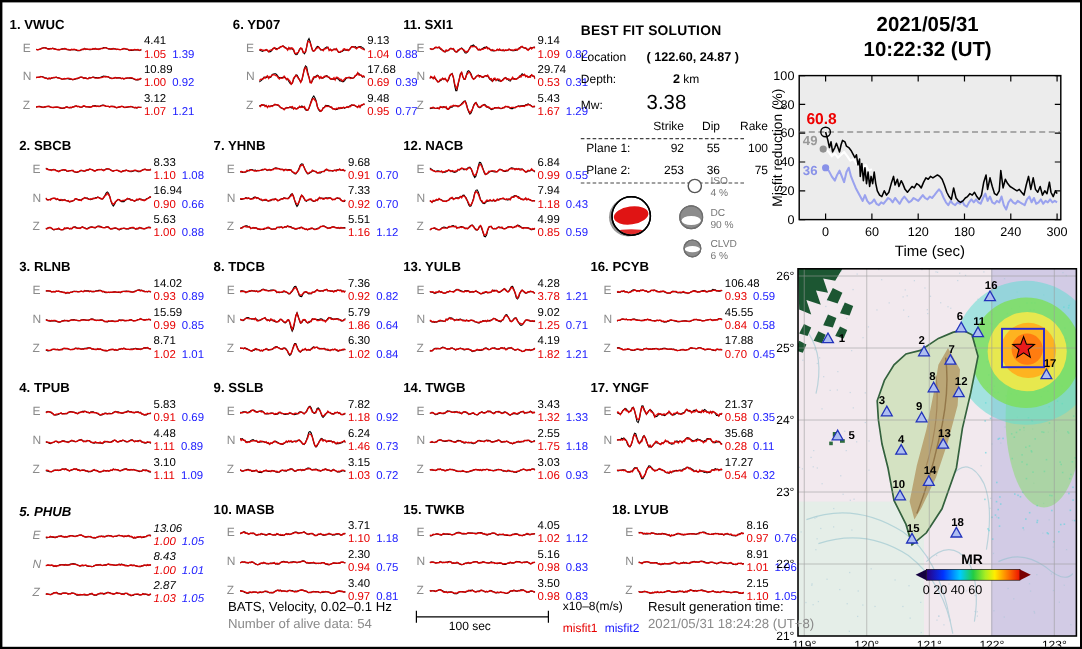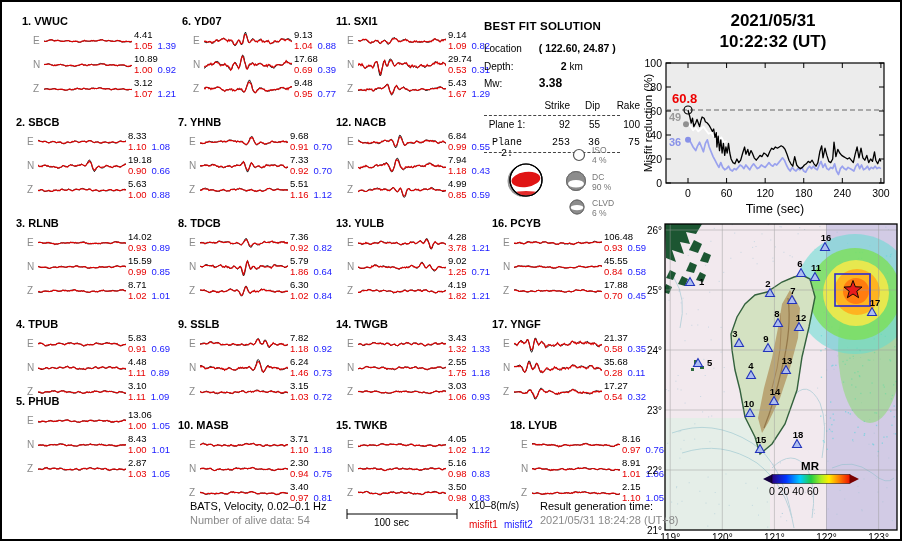--- a/index.html
+++ b/index.html
@@ -16,21 +16,21 @@
   .amp{font-size:9.5px;color:#000;line-height:11px;}
   .mrow{font-size:9.5px;line-height:11px;}
   .m1{color:#e60000;}
   .m2{color:#1a1aff;margin-left:5px;}
   
   #bestfit{left:480px;top:14px;width:164px;height:202px;font-size:10px;color:#000;}
   .bf-title{position:absolute;left:2px;top:4px;font-size:11.5px;font-weight:bold;letter-spacing:.2px;}
   .bf-row{position:absolute;left:2px;white-space:nowrap;}
   .bf-lab{display:inline-block;width:52px;font-size:10px;}
   .bf-bold{font-weight:bold;font-size:10.5px;}
-  .mw-val{font-weight:bold;font-size:12px;}
+  .mw-val{font-weight:normal;font-size:17px;}
   .tbl{position:absolute;left:2px;width:158px;font-size:10px;}
   .tbl-row{display:flex;}
   .tbl-c0{width:46px;text-align:center;}
   .tbl-c1{width:40px;text-align:right;}
   .tbl-c2{width:30px;text-align:right;}
   .tbl-c3{width:40px;text-align:right;}
   .dash{position:absolute;left:2px;width:136px;border-top:1px dashed #444;}
   .decomp-lab{font-size:8.5px;color:#777;line-height:10px;}
   
   #evtitle{left:640px;top:8px;width:262px;text-align:center;font-size:17px;font-weight:bold;line-height:21px;color:#000;}
@@ -41,21 +41,21 @@
   .f-m1{color:#e60000;font-size:10px;}
   .f-m2{color:#1a1aff;font-size:10px;margin-left:6px;}
   svg text{font-family:"Liberation Sans","DejaVu Sans",sans-serif;}
 </style>
 </head>
 <body>
 
 <div id="app">
 
   <div id="wavegrid" class="abs" style="left:0;top:0;width:648px;height:541px;">
-      <div class="station" style="left: 20px; top: 13px;">
+      <div class="station" style="left: 6px; top: 13px;">
         <div class="st-title">1.  VWUC</div>
         <div class="comp-row" style="top: 14px;">
           <span class="comp-label">E</span>
           <svg width="88" height="24" class="wave">
             <path d="M0.0,12.0 L1.0,12.4 L2.0,12.3 L3.0,12.1 L4.0,11.7 L4.9,11.3 L5.9,10.8 L6.9,10.8 L7.9,10.9 L8.9,11.3 L9.9,11.5 L10.9,11.7 L11.9,11.4 L12.9,11.6 L13.8,11.3 L14.8,11.5 L15.8,11.7 L16.8,12.2 L17.8,12.2 L18.8,12.4 L19.8,12.4 L20.8,12.1 L21.8,11.7 L22.7,11.7 L23.7,11.7 L24.7,11.6 L25.7,12.2 L26.7,12.4 L27.7,12.7 L28.7,12.7 L29.7,12.5 L30.7,12.5 L31.6,12.3 L32.6,12.4 L33.6,12.9 L34.6,13.3 L35.6,13.3 L36.6,13.1 L37.6,12.7 L38.6,12.2 L39.6,11.9 L40.5,11.7 L41.5,11.9 L42.5,12.1 L43.5,12.3 L44.5,12.4 L45.5,12.4 L46.5,12.2 L47.5,11.8 L48.4,11.7 L49.4,11.7 L50.4,11.9 L51.4,12.1 L52.4,11.9 L53.4,11.8 L54.4,11.5 L55.4,11.2 L56.4,10.6 L57.3,10.8 L58.3,10.6 L59.3,11.3 L60.3,11.7 L61.3,11.7 L62.3,11.9 L63.3,11.7 L64.3,11.6 L65.3,11.7 L66.2,11.9 L67.2,12.1 L68.2,12.3 L69.2,12.3 L70.2,12.3 L71.2,12.2 L72.2,11.9 L73.2,11.6 L74.2,11.6 L75.1,12.0 L76.1,12.1 L77.1,12.6 L78.1,13.0 L79.1,12.9 L80.1,13.0 L81.1,12.8 L82.1,12.7 L83.1,12.7 L84.0,12.6 L85.0,12.7 L86.0,12.9 L87.0,12.9 L88.0,12.6" fill="none" stroke="#000000" stroke-width="0.9"></path>
             <path d="M0.0,12.1 L1.0,12.5 L2.0,12.4 L3.0,12.0 L4.0,11.8 L4.9,11.2 L5.9,11.1 L6.9,10.9 L7.9,10.7 L8.9,11.3 L9.9,11.9 L10.9,12.1 L11.9,11.5 L12.9,11.7 L13.8,11.2 L14.8,11.6 L15.8,12.0 L16.8,12.1 L17.8,12.4 L18.8,12.2 L19.8,12.4 L20.8,12.0 L21.8,12.0 L22.7,11.7 L23.7,11.5 L24.7,11.6 L25.7,12.3 L26.7,12.3 L27.7,12.5 L28.7,12.6 L29.7,12.1 L30.7,12.4 L31.6,12.1 L32.6,12.3 L33.6,12.4 L34.6,13.0 L35.6,13.0 L36.6,13.1 L37.6,12.3 L38.6,12.0 L39.6,12.2 L40.5,11.4 L41.5,12.2 L42.5,11.9 L43.5,12.0 L44.5,12.0 L45.5,12.0 L46.5,12.1 L47.5,11.5 L48.4,12.0 L49.4,11.4 L50.4,12.1 L51.4,11.8 L52.4,12.2 L53.4,11.6 L54.4,11.4 L55.4,11.4 L56.4,11.1 L57.3,10.9 L58.3,10.7 L59.3,11.3 L60.3,11.5 L61.3,11.9 L62.3,12.1 L63.3,12.0 L64.3,11.4 L65.3,11.5 L66.2,11.8 L67.2,12.3 L68.2,11.9 L69.2,12.3 L70.2,12.5 L71.2,12.2 L72.2,11.8 L73.2,11.4 L74.2,11.6 L75.1,11.7 L76.1,11.9 L77.1,12.3 L78.1,13.0 L79.1,12.4 L80.1,12.7 L81.1,12.6 L82.1,12.2 L83.1,12.4 L84.0,12.5 L85.0,12.3 L86.0,13.1 L87.0,12.6 L88.0,12.2" fill="none" stroke="#dd0000" stroke-width="1.2" opacity="0.95"></path>
           </svg>
           <div class="nums">
             <div class="amp">4.41</div>
             <div class="mrow"><span class="m1">1.05</span><span class="m2">1.39</span></div>
@@ -97,21 +97,21 @@
             <div class="mrow"><span class="m1">1.10</span><span class="m2">1.08</span></div>
           </div>
         </div>
         <div class="comp-row" style="top: 38px;">
           <span class="comp-label">N</span>
           <svg width="88" height="24" class="wave">
             <path d="M0.0,11.4 L1.0,12.0 L2.0,12.6 L3.0,12.2 L4.0,12.2 L4.9,11.5 L5.9,11.2 L6.9,11.4 L7.9,11.5 L8.9,12.0 L9.9,12.1 L10.9,12.4 L11.9,13.2 L12.9,12.9 L13.8,12.6 L14.8,12.7 L15.8,12.4 L16.8,13.1 L17.8,13.3 L18.8,13.6 L19.8,14.1 L20.8,14.1 L21.8,13.9 L22.7,13.2 L23.7,12.9 L24.7,11.8 L25.7,11.8 L26.7,12.3 L27.7,12.2 L28.7,12.5 L29.7,12.6 L30.7,11.8 L31.6,11.5 L32.6,10.7 L33.6,11.2 L34.6,10.9 L35.6,11.7 L36.6,12.2 L37.6,12.4 L38.6,12.1 L39.6,11.7 L40.5,11.3 L41.5,10.8 L42.5,10.7 L43.5,10.2 L44.5,10.5 L45.5,11.4 L46.5,11.9 L47.5,11.9 L48.4,10.7 L49.4,9.0 L50.4,6.9 L51.4,5.9 L52.4,6.8 L53.4,9.4 L54.4,13.6 L55.4,16.2 L56.4,17.7 L57.3,16.6 L58.3,14.6 L59.3,13.1 L60.3,12.3 L61.3,12.3 L62.3,13.1 L63.3,14.1 L64.3,14.0 L65.3,14.0 L66.2,13.1 L67.2,12.3 L68.2,11.9 L69.2,11.6 L70.2,11.7 L71.2,12.7 L72.2,12.7 L73.2,13.2 L74.2,13.7 L75.1,13.0 L76.1,12.6 L77.1,12.4 L78.1,11.8 L79.1,11.9 L80.1,12.1 L81.1,12.8 L82.1,12.9 L83.1,12.5 L84.0,11.6 L85.0,11.5 L86.0,10.7 L87.0,10.0 L88.0,10.2" fill="none" stroke="#000000" stroke-width="0.9"></path>
             <path d="M0.0,10.9 L1.0,12.4 L2.0,12.7 L3.0,12.2 L4.0,12.7 L4.9,11.6 L5.9,11.5 L6.9,11.0 L7.9,11.2 L8.9,12.3 L9.9,11.5 L10.9,12.5 L11.9,12.5 L12.9,12.3 L13.8,13.1 L14.8,13.0 L15.8,12.4 L16.8,13.2 L17.8,13.4 L18.8,13.1 L19.8,14.2 L20.8,13.7 L21.8,13.4 L22.7,13.5 L23.7,12.9 L24.7,11.5 L25.7,11.5 L26.7,12.3 L27.7,12.8 L28.7,12.6 L29.7,13.1 L30.7,11.7 L31.6,11.5 L32.6,10.6 L33.6,11.1 L34.6,11.5 L35.6,11.8 L36.6,12.1 L37.6,11.7 L38.6,11.9 L39.6,11.2 L40.5,11.4 L41.5,11.3 L42.5,11.1 L43.5,10.2 L44.5,10.8 L45.5,11.2 L46.5,11.6 L47.5,11.8 L48.4,10.6 L49.4,9.4 L50.4,8.5 L51.4,7.0 L52.4,8.3 L53.4,9.6 L54.4,13.1 L55.4,15.2 L56.4,16.2 L57.3,15.5 L58.3,13.9 L59.3,13.3 L60.3,12.3 L61.3,12.4 L62.3,13.5 L63.3,13.4 L64.3,13.0 L65.3,13.1 L66.2,12.7 L67.2,12.3 L68.2,11.3 L69.2,11.7 L70.2,12.1 L71.2,12.9 L72.2,12.5 L73.2,13.1 L74.2,13.6 L75.1,12.9 L76.1,12.0 L77.1,12.6 L78.1,11.6 L79.1,12.3 L80.1,12.6 L81.1,12.5 L82.1,13.2 L83.1,12.8 L84.0,12.1 L85.0,11.3 L86.0,11.1 L87.0,10.2 L88.0,10.5" fill="none" stroke="#dd0000" stroke-width="1.2" opacity="0.95"></path>
           </svg>
           <div class="nums">
-            <div class="amp">19.18</div>
+            <div class="amp">16.94</div>
             <div class="mrow"><span class="m1">0.90</span><span class="m2">0.66</span></div>
           </div>
         </div>
         <div class="comp-row" style="top: 62px;">
           <span class="comp-label">Z</span>
           <svg width="88" height="24" class="wave">
             <path d="M0.0,12.5 L1.0,12.5 L2.0,11.9 L3.0,11.8 L4.0,11.7 L4.9,12.3 L5.9,13.1 L6.9,13.6 L7.9,13.3 L8.9,13.0 L9.9,12.7 L10.9,12.6 L11.9,13.2 L12.9,13.4 L13.8,13.4 L14.8,13.5 L15.8,12.5 L16.8,12.2 L17.8,12.0 L18.8,12.2 L19.8,12.6 L20.8,12.6 L21.8,12.4 L22.7,11.8 L23.7,11.2 L24.7,11.1 L25.7,11.6 L26.7,12.2 L27.7,12.2 L28.7,12.1 L29.7,11.5 L30.7,11.0 L31.6,11.5 L32.6,11.9 L33.6,12.4 L34.6,12.5 L35.6,12.0 L36.6,11.4 L37.6,11.2 L38.6,11.1 L39.6,11.6 L40.5,11.7 L41.5,11.9 L42.5,11.1 L43.5,10.6 L44.5,10.4 L45.5,10.5 L46.5,11.3 L47.5,11.6 L48.4,11.6 L49.4,11.6 L50.4,11.1 L51.4,11.0 L52.4,11.4 L53.4,12.4 L54.4,12.7 L55.4,12.8 L56.4,12.5 L57.3,12.2 L58.3,12.1 L59.3,12.4 L60.3,12.9 L61.3,13.5 L62.3,13.1 L63.3,12.9 L64.3,12.5 L65.3,12.0 L66.2,12.4 L67.2,12.8 L68.2,12.9 L69.2,12.9 L70.2,12.3 L71.2,12.0 L72.2,11.7 L73.2,12.0 L74.2,12.4 L75.1,12.8 L76.1,12.8 L77.1,12.6 L78.1,11.9 L79.1,12.0 L80.1,12.1 L81.1,12.6 L82.1,12.6 L83.1,12.5 L84.0,12.0 L85.0,11.8 L86.0,11.2 L87.0,11.4 L88.0,11.8" fill="none" stroke="#000000" stroke-width="0.9"></path>
             <path d="M0.0,12.1 L1.0,12.7 L2.0,12.2 L3.0,11.6 L4.0,11.5 L4.9,12.0 L5.9,12.9 L6.9,13.2 L7.9,13.1 L8.9,13.0 L9.9,12.9 L10.9,12.2 L11.9,12.9 L12.9,13.4 L13.8,13.4 L14.8,13.2 L15.8,12.0 L16.8,12.5 L17.8,12.0 L18.8,12.0 L19.8,12.7 L20.8,12.2 L21.8,12.7 L22.7,11.5 L23.7,11.1 L24.7,11.6 L25.7,12.0 L26.7,12.2 L27.7,12.0 L28.7,12.4 L29.7,11.7 L30.7,11.1 L31.6,11.7 L32.6,12.0 L33.6,12.6 L34.6,12.8 L35.6,12.3 L36.6,11.9 L37.6,11.3 L38.6,11.4 L39.6,11.4 L40.5,11.6 L41.5,11.6 L42.5,11.0 L43.5,10.6 L44.5,10.9 L45.5,11.1 L46.5,11.0 L47.5,11.6 L48.4,11.9 L49.4,11.8 L50.4,11.4 L51.4,11.2 L52.4,11.2 L53.4,12.3 L54.4,12.9 L55.4,12.4 L56.4,12.4 L57.3,11.9 L58.3,11.9 L59.3,12.3 L60.3,13.0 L61.3,13.4 L62.3,12.6 L63.3,12.3 L64.3,12.3 L65.3,12.3 L66.2,12.4 L67.2,12.6 L68.2,12.5 L69.2,12.4 L70.2,12.0 L71.2,11.7 L72.2,11.6 L73.2,11.6 L74.2,12.3 L75.1,12.9 L76.1,12.3 L77.1,12.5 L78.1,11.6 L79.1,11.7 L80.1,12.4 L81.1,12.4 L82.1,12.8 L83.1,12.3 L84.0,12.0 L85.0,11.5 L86.0,11.8 L87.0,11.7 L88.0,11.8" fill="none" stroke="#dd0000" stroke-width="1.2" opacity="0.95"></path>
           </svg>
           <div class="nums">
@@ -185,21 +185,21 @@
           <svg width="88" height="24" class="wave">
             <path d="M0.0,12.1 L1.0,12.4 L2.0,12.6 L3.0,13.0 L4.0,13.1 L4.9,13.1 L5.9,12.6 L6.9,12.2 L7.9,11.8 L8.9,12.0 L9.9,11.9 L10.9,12.0 L11.9,12.1 L12.9,11.5 L13.8,10.9 L14.8,10.9 L15.8,10.8 L16.8,10.7 L17.8,11.4 L18.8,11.8 L19.8,12.3 L20.8,12.1 L21.8,11.7 L22.7,11.4 L23.7,10.8 L24.7,10.8 L25.7,10.8 L26.7,11.2 L27.7,11.5 L28.7,12.1 L29.7,12.0 L30.7,12.0 L31.6,12.0 L32.6,11.8 L33.6,12.2 L34.6,12.8 L35.6,13.2 L36.6,13.0 L37.6,13.0 L38.6,12.7 L39.6,11.9 L40.5,11.6 L41.5,12.1 L42.5,11.9 L43.5,12.5 L44.5,13.2 L45.5,13.3 L46.5,13.1 L47.5,12.7 L48.4,12.5 L49.4,12.1 L50.4,12.3 L51.4,12.1 L52.4,12.5 L53.4,12.3 L54.4,12.0 L55.4,11.8 L56.4,11.0 L57.3,11.2 L58.3,11.1 L59.3,11.5 L60.3,11.7 L61.3,12.2 L62.3,12.4 L63.3,12.0 L64.3,11.4 L65.3,10.9 L66.2,10.8 L67.2,10.7 L68.2,11.0 L69.2,11.2 L70.2,11.7 L71.2,11.4 L72.2,11.5 L73.2,11.4 L74.2,11.5 L75.1,11.9 L76.1,12.0 L77.1,12.6 L78.1,13.0 L79.1,12.7 L80.1,12.7 L81.1,11.8 L82.1,11.9 L83.1,11.8 L84.0,11.8 L85.0,12.3 L86.0,13.1 L87.0,13.2 L88.0,13.5" fill="none" stroke="#000000" stroke-width="0.9"></path>
             <path d="M0.0,12.1 L1.0,11.9 L2.0,12.0 L3.0,12.6 L4.0,13.0 L4.9,13.1 L5.9,12.7 L6.9,11.9 L7.9,11.8 L8.9,11.8 L9.9,11.7 L10.9,12.0 L11.9,11.7 L12.9,11.6 L13.8,10.8 L14.8,11.0 L15.8,11.4 L16.8,10.8 L17.8,11.5 L18.8,11.8 L19.8,12.5 L20.8,11.8 L21.8,11.4 L22.7,11.2 L23.7,10.7 L24.7,11.2 L25.7,10.8 L26.7,11.8 L27.7,11.6 L28.7,12.5 L29.7,12.0 L30.7,11.7 L31.6,11.6 L32.6,12.2 L33.6,12.6 L34.6,12.3 L35.6,12.6 L36.6,12.8 L37.6,12.7 L38.6,12.3 L39.6,11.8 L40.5,11.4 L41.5,12.1 L42.5,12.3 L43.5,12.7 L44.5,13.3 L45.5,13.1 L46.5,12.9 L47.5,12.8 L48.4,12.0 L49.4,12.2 L50.4,12.6 L51.4,12.2 L52.4,12.6 L53.4,12.3 L54.4,11.6 L55.4,12.0 L56.4,10.9 L57.3,11.4 L58.3,11.4 L59.3,11.4 L60.3,11.5 L61.3,12.2 L62.3,12.2 L63.3,11.9 L64.3,11.8 L65.3,11.3 L66.2,11.0 L67.2,10.7 L68.2,11.6 L69.2,11.6 L70.2,11.7 L71.2,11.3 L72.2,11.6 L73.2,11.3 L74.2,11.8 L75.1,12.0 L76.1,12.3 L77.1,12.4 L78.1,12.5 L79.1,12.8 L80.1,12.6 L81.1,11.5 L82.1,11.8 L83.1,12.2 L84.0,11.9 L85.0,12.2 L86.0,12.5 L87.0,13.0 L88.0,12.8" fill="none" stroke="#dd0000" stroke-width="1.2" opacity="0.95"></path>
           </svg>
           <div class="nums">
             <div class="amp">3.10</div>
             <div class="mrow"><span class="m1">1.11</span><span class="m2">1.09</span></div>
           </div>
         </div>
       </div>
-      <div class="station" style="left: 14px; top: 393px;">
+      <div class="station" style="left: 14px; top: 419px; font-style: italic;">
         <div class="st-title">5.  PHUB</div>
         <div class="comp-row" style="top: 14px;">
           <span class="comp-label">E</span>
           <svg width="88" height="24" class="wave">
             <path d="M0.0,12.9 L1.0,13.2 L2.0,12.9 L3.0,12.7 L4.0,12.4 L4.9,12.4 L5.9,12.6 L6.9,12.8 L7.9,12.8 L8.9,12.6 L9.9,12.4 L10.9,11.9 L11.9,11.8 L12.9,11.6 L13.8,11.9 L14.8,12.3 L15.8,12.5 L16.8,12.3 L17.8,12.4 L18.8,12.1 L19.8,11.7 L20.8,11.3 L21.8,11.4 L22.7,11.4 L23.7,12.0 L24.7,11.9 L25.7,11.6 L26.7,11.2 L27.7,11.1 L28.7,10.9 L29.7,10.9 L30.7,11.4 L31.6,11.8 L32.6,12.3 L33.6,12.4 L34.6,12.5 L35.6,12.3 L36.6,12.1 L37.6,12.5 L38.6,12.8 L39.6,13.2 L40.5,13.2 L41.5,13.3 L42.5,12.8 L43.5,12.5 L44.5,12.0 L45.5,11.9 L46.5,11.9 L47.5,12.0 L48.4,12.0 L49.4,12.2 L50.4,11.9 L51.4,11.6 L52.4,11.4 L53.4,11.2 L54.4,11.5 L55.4,11.8 L56.4,12.2 L57.3,12.1 L58.3,12.0 L59.3,11.9 L60.3,11.3 L61.3,11.1 L62.3,11.3 L63.3,11.4 L64.3,11.8 L65.3,12.0 L66.2,11.9 L67.2,12.1 L68.2,11.7 L69.2,11.4 L70.2,11.9 L71.2,12.2 L72.2,12.7 L73.2,13.2 L74.2,13.1 L75.1,13.2 L76.1,13.0 L77.1,12.7 L78.1,12.3 L79.1,12.3 L80.1,12.8 L81.1,12.8 L82.1,12.6 L83.1,12.1 L84.0,11.9 L85.0,11.2 L86.0,11.0 L87.0,10.9 L88.0,11.4" fill="none" stroke="#000000" stroke-width="0.9"></path>
             <path d="M0.0,12.4 L1.0,12.6 L2.0,12.8 L3.0,12.8 L4.0,12.0 L4.9,12.4 L5.9,12.2 L6.9,12.5 L7.9,13.0 L8.9,12.5 L9.9,12.3 L10.9,11.8 L11.9,12.1 L12.9,11.5 L13.8,12.2 L14.8,12.1 L15.8,12.6 L16.8,12.1 L17.8,12.4 L18.8,11.9 L19.8,12.1 L20.8,11.4 L21.8,11.5 L22.7,11.7 L23.7,12.0 L24.7,12.1 L25.7,11.6 L26.7,11.7 L27.7,11.1 L28.7,11.1 L29.7,10.9 L30.7,11.4 L31.6,11.9 L32.6,12.3 L33.6,12.7 L34.6,12.2 L35.6,12.0 L36.6,12.2 L37.6,12.1 L38.6,12.9 L39.6,13.0 L40.5,12.9 L41.5,13.3 L42.5,12.8 L43.5,12.5 L44.5,12.0 L45.5,12.2 L46.5,11.8 L47.5,12.3 L48.4,12.1 L49.4,12.5 L50.4,11.7 L51.4,11.4 L52.4,11.2 L53.4,11.7 L54.4,11.5 L55.4,12.1 L56.4,12.2 L57.3,11.8 L58.3,11.8 L59.3,11.6 L60.3,11.3 L61.3,11.3 L62.3,11.5 L63.3,11.5 L64.3,11.6 L65.3,12.3 L66.2,11.6 L67.2,12.0 L68.2,11.5 L69.2,11.3 L70.2,12.3 L71.2,11.9 L72.2,12.3 L73.2,13.3 L74.2,12.6 L75.1,13.2 L76.1,12.5 L77.1,12.3 L78.1,12.5 L79.1,12.2 L80.1,13.0 L81.1,12.5 L82.1,12.2 L83.1,12.3 L84.0,12.1 L85.0,11.3 L86.0,11.2 L87.0,11.2 L88.0,11.7" fill="none" stroke="#dd0000" stroke-width="1.2" opacity="0.95"></path>
           </svg>
           <div class="nums">
             <div class="amp">13.06</div>
             <div class="mrow"><span class="m1">1.00</span><span class="m2">1.05</span></div>
@@ -221,21 +221,21 @@
           <svg width="88" height="24" class="wave">
             <path d="M0.0,12.3 L1.0,12.0 L2.0,12.0 L3.0,12.2 L4.0,12.4 L4.9,12.1 L5.9,11.5 L6.9,10.9 L7.9,10.9 L8.9,10.7 L9.9,11.1 L10.9,11.7 L11.9,11.8 L12.9,12.1 L13.8,11.6 L14.8,11.2 L15.8,11.1 L16.8,11.1 L17.8,11.5 L18.8,11.9 L19.8,11.8 L20.8,11.6 L21.8,11.1 L22.7,11.1 L23.7,11.3 L24.7,12.0 L25.7,12.8 L26.7,13.0 L27.7,12.9 L28.7,12.9 L29.7,12.5 L30.7,12.5 L31.6,12.6 L32.6,12.8 L33.6,12.8 L34.6,12.8 L35.6,12.6 L36.6,12.1 L37.6,11.9 L38.6,11.9 L39.6,12.5 L40.5,13.1 L41.5,13.1 L42.5,13.0 L43.5,12.3 L44.5,11.8 L45.5,11.5 L46.5,11.7 L47.5,11.6 L48.4,11.9 L49.4,11.4 L50.4,11.3 L51.4,10.7 L52.4,10.6 L53.4,10.9 L54.4,11.4 L55.4,11.7 L56.4,12.0 L57.3,11.8 L58.3,11.6 L59.3,11.1 L60.3,11.2 L61.3,11.5 L62.3,11.6 L63.3,12.0 L64.3,11.9 L65.3,12.0 L66.2,11.5 L67.2,11.6 L68.2,11.8 L69.2,12.7 L70.2,12.9 L71.2,13.4 L72.2,13.2 L73.2,13.0 L74.2,12.3 L75.1,12.2 L76.1,12.4 L77.1,12.4 L78.1,12.7 L79.1,12.7 L80.1,12.5 L81.1,11.9 L82.1,12.0 L83.1,12.1 L84.0,12.5 L85.0,12.8 L86.0,12.8 L87.0,12.7 L88.0,12.0" fill="none" stroke="#000000" stroke-width="0.9"></path>
             <path d="M0.0,12.4 L1.0,11.8 L2.0,12.2 L3.0,12.3 L4.0,12.6 L4.9,12.3 L5.9,11.9 L6.9,10.9 L7.9,11.1 L8.9,10.6 L9.9,11.6 L10.9,11.9 L11.9,12.1 L12.9,12.0 L13.8,11.4 L14.8,11.3 L15.8,11.4 L16.8,11.3 L17.8,11.3 L18.8,12.1 L19.8,11.7 L20.8,12.0 L21.8,11.2 L22.7,11.5 L23.7,11.5 L24.7,12.0 L25.7,12.4 L26.7,12.4 L27.7,12.8 L28.7,12.5 L29.7,12.6 L30.7,12.7 L31.6,12.4 L32.6,12.2 L33.6,12.8 L34.6,12.8 L35.6,12.7 L36.6,12.2 L37.6,11.9 L38.6,11.5 L39.6,12.5 L40.5,12.6 L41.5,12.8 L42.5,12.6 L43.5,11.9 L44.5,11.9 L45.5,11.4 L46.5,11.4 L47.5,11.4 L48.4,12.2 L49.4,11.9 L50.4,11.4 L51.4,10.8 L52.4,10.9 L53.4,11.2 L54.4,11.6 L55.4,11.6 L56.4,12.2 L57.3,12.0 L58.3,11.4 L59.3,10.9 L60.3,11.5 L61.3,11.3 L62.3,11.5 L63.3,12.2 L64.3,12.1 L65.3,12.3 L66.2,11.5 L67.2,11.4 L68.2,11.5 L69.2,12.5 L70.2,12.4 L71.2,13.4 L72.2,12.8 L73.2,12.6 L74.2,12.3 L75.1,12.3 L76.1,11.9 L77.1,12.0 L78.1,12.5 L79.1,12.6 L80.1,12.7 L81.1,11.8 L82.1,12.4 L83.1,12.1 L84.0,12.1 L85.0,12.3 L86.0,13.0 L87.0,12.2 L88.0,12.2" fill="none" stroke="#dd0000" stroke-width="1.2" opacity="0.95"></path>
           </svg>
           <div class="nums">
             <div class="amp">2.87</div>
             <div class="mrow"><span class="m1">1.03</span><span class="m2">1.05</span></div>
           </div>
         </div>
       </div>
-      <div class="station" style="left: 180px; top: 13px;">
+      <div class="station" style="left: 192px; top: 13px;">
         <div class="st-title">6.  YD07</div>
         <div class="comp-row" style="top: 14px;">
           <span class="comp-label">E</span>
           <svg width="88" height="24" class="wave">
             <path d="M0.0,12.7 L1.0,13.0 L2.0,13.5 L3.0,13.8 L4.0,12.8 L4.9,12.7 L5.9,12.5 L6.9,13.4 L7.9,14.0 L8.9,14.2 L9.9,13.7 L10.9,11.9 L11.9,11.4 L12.9,11.2 L13.8,11.2 L14.8,11.8 L15.8,11.3 L16.8,10.8 L17.8,9.8 L18.8,9.9 L19.8,9.2 L20.8,9.9 L21.8,10.5 L22.7,11.3 L23.7,12.1 L24.7,11.3 L25.7,11.1 L26.7,11.6 L27.7,12.0 L28.7,13.0 L29.7,15.7 L30.7,16.6 L31.6,16.5 L32.6,14.6 L33.6,11.9 L34.6,11.3 L35.6,11.9 L36.6,14.4 L37.6,15.9 L38.6,14.5 L39.6,9.8 L40.5,4.9 L41.5,3.1 L42.5,5.8 L43.5,10.0 L44.5,13.4 L45.5,13.7 L46.5,12.5 L47.5,10.8 L48.4,9.6 L49.4,10.0 L50.4,11.3 L51.4,12.8 L52.4,12.3 L53.4,12.5 L54.4,11.3 L55.4,10.7 L56.4,10.1 L57.3,10.7 L58.3,12.4 L59.3,12.2 L60.3,12.8 L61.3,12.6 L62.3,12.1 L63.3,11.9 L64.3,12.2 L65.3,13.3 L66.2,14.7 L67.2,14.7 L68.2,14.1 L69.2,13.9 L70.2,13.0 L71.2,12.5 L72.2,12.8 L73.2,12.8 L74.2,12.8 L75.1,12.3 L76.1,11.3 L77.1,9.9 L78.1,9.8 L79.1,10.3 L80.1,9.9 L81.1,10.8 L82.1,10.6 L83.1,9.9 L84.0,9.7 L85.0,9.9 L86.0,10.7 L87.0,11.2 L88.0,12.6" fill="none" stroke="#000000" stroke-width="0.9"></path>
             <path d="M0.0,12.4 L1.0,12.2 L2.0,12.4 L3.0,12.9 L4.0,13.1 L4.9,13.1 L5.9,12.4 L6.9,12.8 L7.9,14.2 L8.9,12.9 L9.9,12.6 L10.9,12.6 L11.9,11.0 L12.9,10.7 L13.8,12.1 L14.8,12.3 L15.8,11.3 L16.8,11.0 L17.8,9.9 L18.8,9.8 L19.8,9.3 L20.8,10.3 L21.8,11.0 L22.7,11.3 L23.7,12.7 L24.7,10.7 L25.7,12.1 L26.7,10.9 L27.7,11.2 L28.7,12.4 L29.7,15.3 L30.7,15.8 L31.6,15.1 L32.6,14.6 L33.6,12.6 L34.6,11.0 L35.6,11.4 L36.6,14.7 L37.6,14.4 L38.6,14.2 L39.6,10.0 L40.5,5.6 L41.5,5.6 L42.5,6.7 L43.5,9.9 L44.5,12.9 L45.5,13.6 L46.5,12.9 L47.5,11.5 L48.4,10.9 L49.4,10.3 L50.4,11.4 L51.4,12.3 L52.4,12.4 L53.4,13.2 L54.4,11.6 L55.4,11.7 L56.4,11.0 L57.3,10.4 L58.3,13.0 L59.3,12.1 L60.3,13.3 L61.3,12.8 L62.3,11.9 L63.3,12.6 L64.3,11.5 L65.3,13.2 L66.2,14.5 L67.2,14.4 L68.2,13.6 L69.2,13.6 L70.2,12.0 L71.2,11.7 L72.2,12.7 L73.2,12.2 L74.2,13.1 L75.1,12.6 L76.1,11.1 L77.1,10.0 L78.1,10.1 L79.1,10.2 L80.1,11.0 L81.1,11.7 L82.1,10.6 L83.1,10.4 L84.0,10.3 L85.0,11.1 L86.0,11.7 L87.0,12.0 L88.0,12.8" fill="none" stroke="#dd0000" stroke-width="1.2" opacity="0.95"></path>
           </svg>
           <div class="nums">
             <div class="amp">9.13</div>
             <div class="mrow"><span class="m1">1.04</span><span class="m2">0.88</span></div>
@@ -723,21 +723,21 @@
     </div>
     <div class="dash" style="top:99px;"></div>
     <div class="tbl" style="top:103px;">
       <div class="tbl-row">
         <span class="tbl-c0">Plane 1:</span>
         <span class="tbl-c1">92</span>
         <span class="tbl-c2">55</span>
         <span class="tbl-c3">100</span>
       </div>
     </div>
-    <div class="tbl" style="top:121px;font-family:Liberation Mono, monospace;">
+    <div class="tbl" style="top:121px;">
       <div class="tbl-row">
         <span class="tbl-c0">Plane 2:</span>
         <span class="tbl-c1">253</span>
         <span class="tbl-c2">36</span>
         <span class="tbl-c3">75</span>
       </div>
     </div>
     <div class="dash" style="top:136px;"></div>
 
     <svg class="abs" style="left:20px;top:140px;" width="48" height="48" viewBox="-24 -24 48 48">

